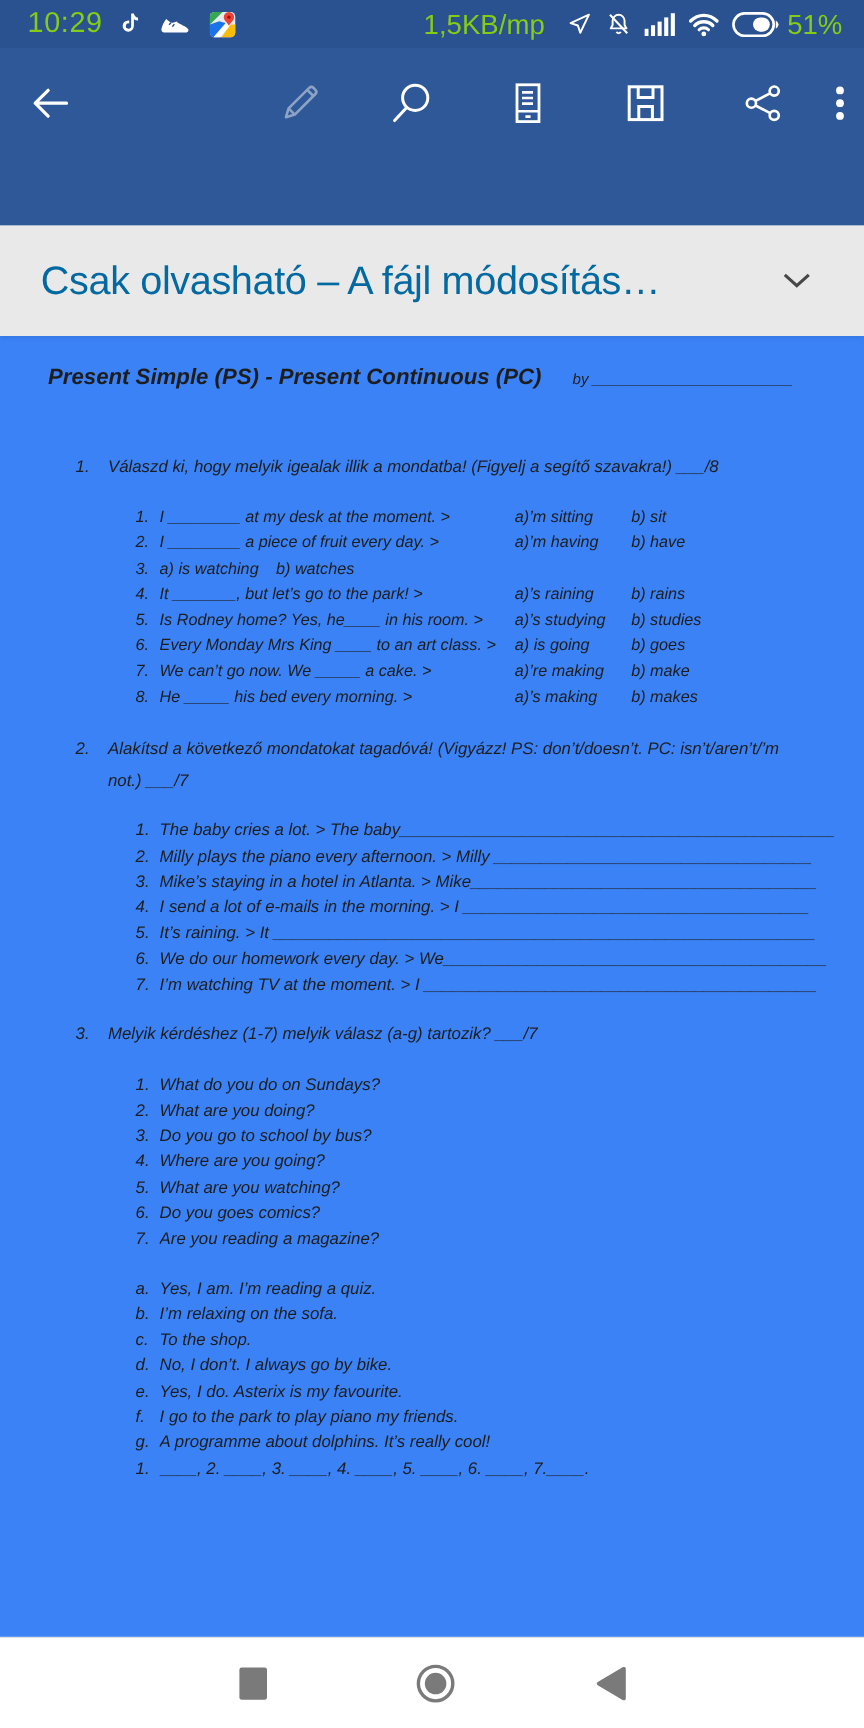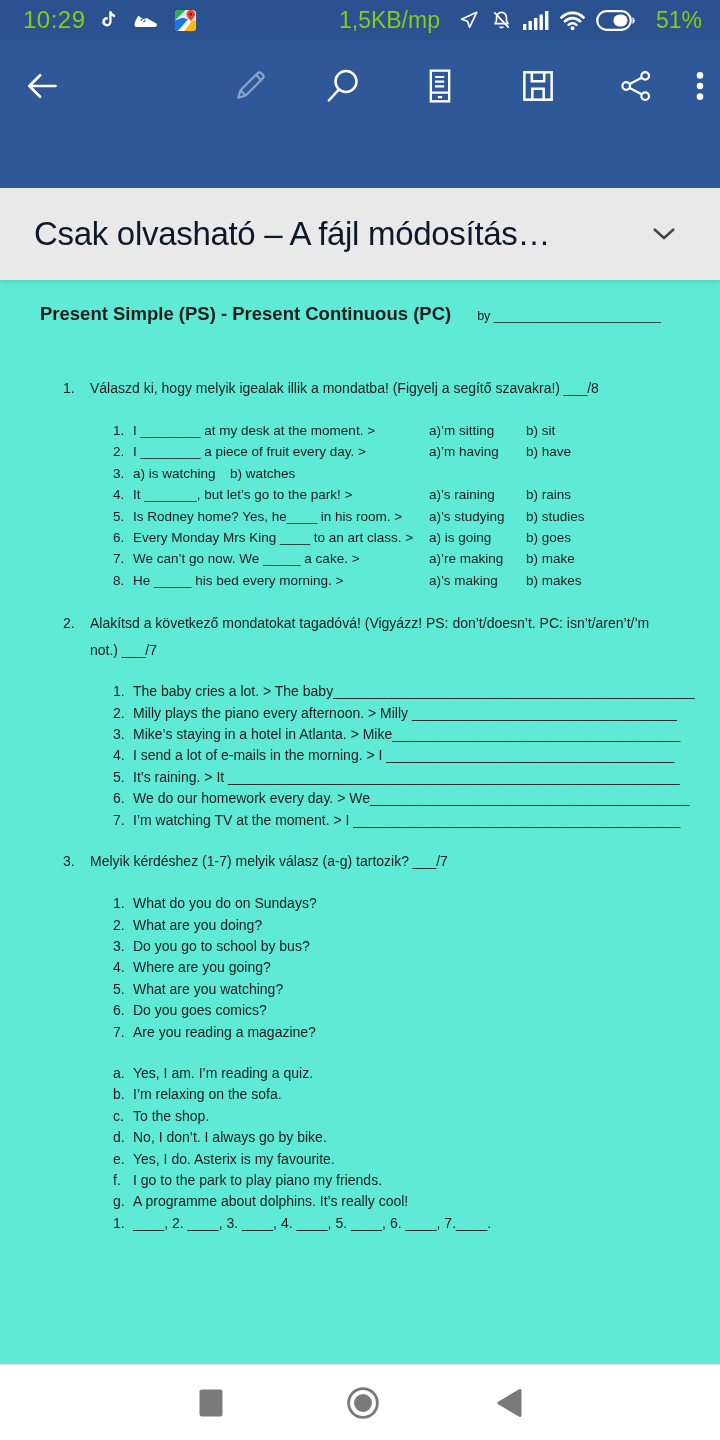--- a/index.html
+++ b/index.html
@@ -5,37 +5,37 @@
   html,body{margin:0;padding:0;}
   body{width:720px;height:1440px;font-family:"Liberation Sans",sans-serif;background:#fff;overflow:hidden;}
   .phone{width:720px;height:1440px;display:flex;flex-direction:column;position:relative;}
 
   
   .statusbar{height:40px;background:#2a5190;color:#84cc16;display:flex;align-items:center;padding:0 18px 0 23px;box-sizing:border-box;font-size:24px;}
   .statusbar .time{font-weight:500;letter-spacing:0.5px;}
   .sicon{display:inline-flex;align-items:center;justify-content:center;margin-left:12px;}
   .sb-right{margin-left:auto;display:flex;align-items:center;}
   .sb-right .net{font-size:23px;font-weight:400;margin-right:8px;}
-  .sb-right .pct{font-size:23px;font-weight:500;margin-left:20px;}
+  .sb-right .pct{font-size:23px;font-weight:500;margin-left:6px;}
   .sb-right .sicon{margin-left:10px;}
 
   
   .appbar{background:#2e5897;color:#fff;height:148px;position:relative;}
   .appbar .title{text-align:center;font-size:28px;line-height:56px;height:56px;white-space:nowrap;overflow:hidden;}
   .toolbar{position:relative;height:92px;}
   .tbtn{position:absolute;top:50%;transform:translate(-50%,-50%);width:48px;height:48px;display:flex;align-items:center;justify-content:center;}
   .tbtn svg{display:block;}
 
   
   .banner{height:92px;background:#e9e9e9;display:flex;align-items:center;padding:0 34px;box-sizing:border-box;box-shadow:0 2px 4px rgba(0,0,0,0.10);position:relative;z-index:2;}
-  .banner .btext{color:#0f172a;font-size:33px;letter-spacing:-0.3px;white-space:nowrap;overflow:hidden;flex:1;}
+  .banner .btext{color:#0369a1;font-size:33px;letter-spacing:-0.3px;white-space:nowrap;overflow:hidden;flex:1;}
   .banner .chev{width:44px;height:44px;display:flex;align-items:center;justify-content:center;margin-left:8px;}
 
   
-  .doc{flex:1;background:#5eead4;color:#1d1d1d;overflow:hidden;position:relative;}
+  .doc{flex:1;background:#3b82f6;color:#1d1d1d;overflow:hidden;position:relative;font-style:italic;}
   .title-row{margin:20px 24px 0 40px;display:flex;align-items:baseline;white-space:nowrap;overflow:hidden;}
   .doc-title{font-size:18.5px;font-weight:bold;line-height:28px;}
   .by-line{font-size:12.5px;margin-left:26px;color:#1d1d1d;}
 
   .ex-head{display:flex;margin-left:63px;margin-right:26px;font-size:14px;line-height:22px;}
   .ex-head .n{width:27px;flex-shrink:0;}
   .ex-head .t{flex:1;max-width:575px;}
   .ex2-head{line-height:27px;}
 
   .lrow{display:flex;margin-left:113px;margin-right:25px;line-height:21.4px;font-size:14px;white-space:nowrap;}

